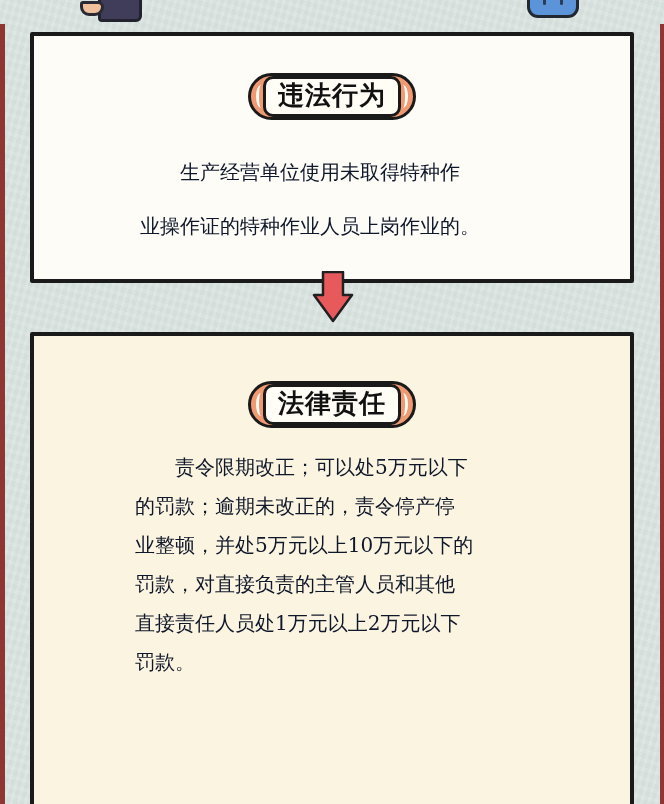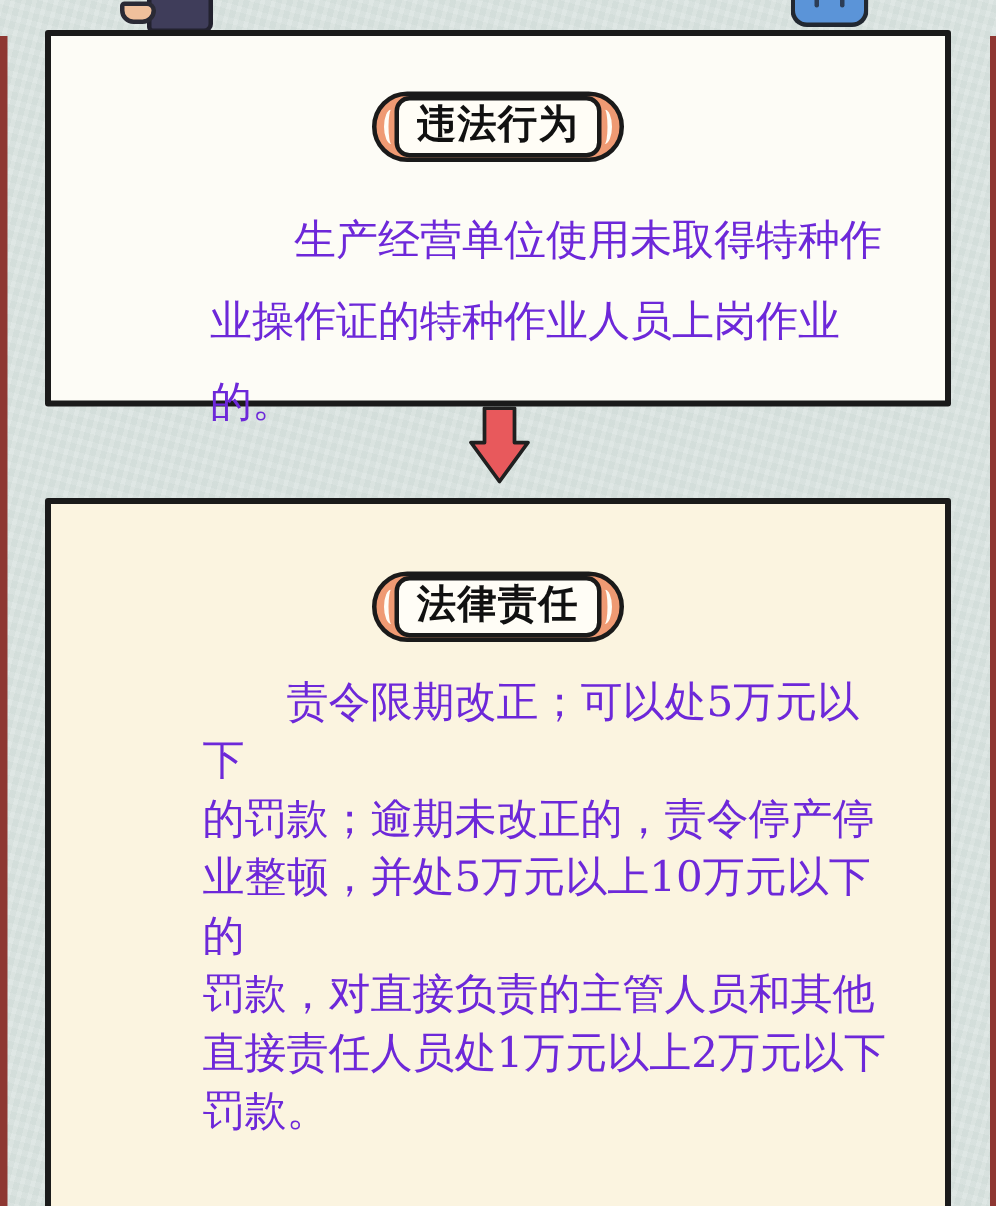--- a/index.html
+++ b/index.html
@@ -57,21 +57,21 @@
   .figure-right .crease.c2 { left: 30px; }
 
   
   .box {
     position: absolute;
     left: 30px;
     width: 604px;
     border: 4px solid #1a1a1a;
     border-radius: 2px;
   }
-  .box.box1 { top: 20px;  height: 251px; background: #fdfcf6; }
+  .box.box1 { top: 32px;  height: 251px; background: #fdfcf6; }
   .box.box2 { top: 332px; height: 593px; background: #fbf4e0; }
 
   
   .badge {
     position: relative;
     margin: 0 auto;
     width: 168px;
     height: 47px;
     background: #ef9a73;
     border: 3px solid #1a1a1a;
@@ -100,22 +100,22 @@
     top: 9px;
     width: 10px;
     height: 23px;
   }
   .shine-l { left: 5px;  border-left: 3px solid #fffdf6;  border-radius: 50% / 50%; }
   .shine-r { right: 5px; border-right: 3px solid #fffdf6; border-radius: 50% / 50%; }
 
   
   .body-text {
     white-space: pre-line;
-    color: #6d28d9;
-    font-size: 28px;
+    color: #0f172a;
+    font-size: 20px;
     letter-spacing: 0px;
     text-indent: 2em;
   }
   .box1 .body-text {
     margin: 25px 40px 0 106px;
     line-height: 54px;
   }
   .box2 .body-text {
     margin: 20px 30px 0 101px;
     line-height: 39px;

